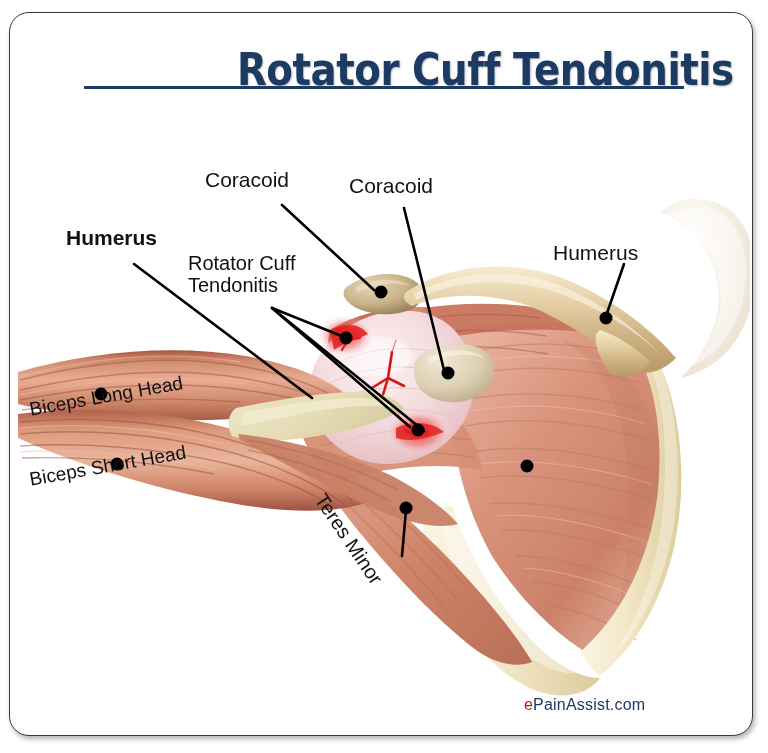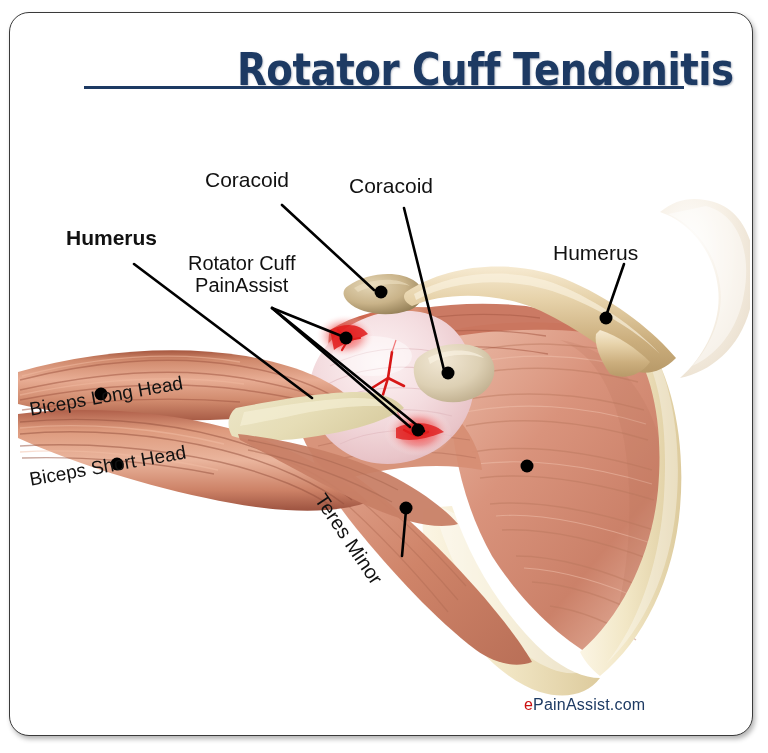--- a/index.html
+++ b/index.html
@@ -340,23 +340,23 @@
   <div id="title-rule"></div>
 
   <div class="lbl" style="left:205px;top:169px;">Coracoid</div>
 
   <div class="lbl" style="left:349px;top:175px;">Coracoid</div>
 
   <div class="lbl" style="left:553px;top:242px;">Humerus</div>
 
   <div class="lbl" style="left:66px;top:227px;font-weight:bold;">Humerus</div>
 
-  <div class="lbl two" style="left:188px;top:252px;font-size:20px;text-align:center;">
+  <div class="lbl two" style="left:188px;top:252px;font-size:20px;">
     <div>Rotator Cuff</div>
-    <div>PainAssist</div>
+    <div>Tendonitis</div>
   </div>
 
   <div class="lbl rot-10" style="left:28px;top:400px;font-size:19px;">Biceps Long Head</div>
 
   <div class="lbl rot-10" style="left:28px;top:470px;font-size:19px;">Biceps Short Head</div>
 
   <div class="lbl rot-55" style="left:328px;top:490px;font-size:20px;">Teres Minor</div>
 
 
   <div id="watermark">

